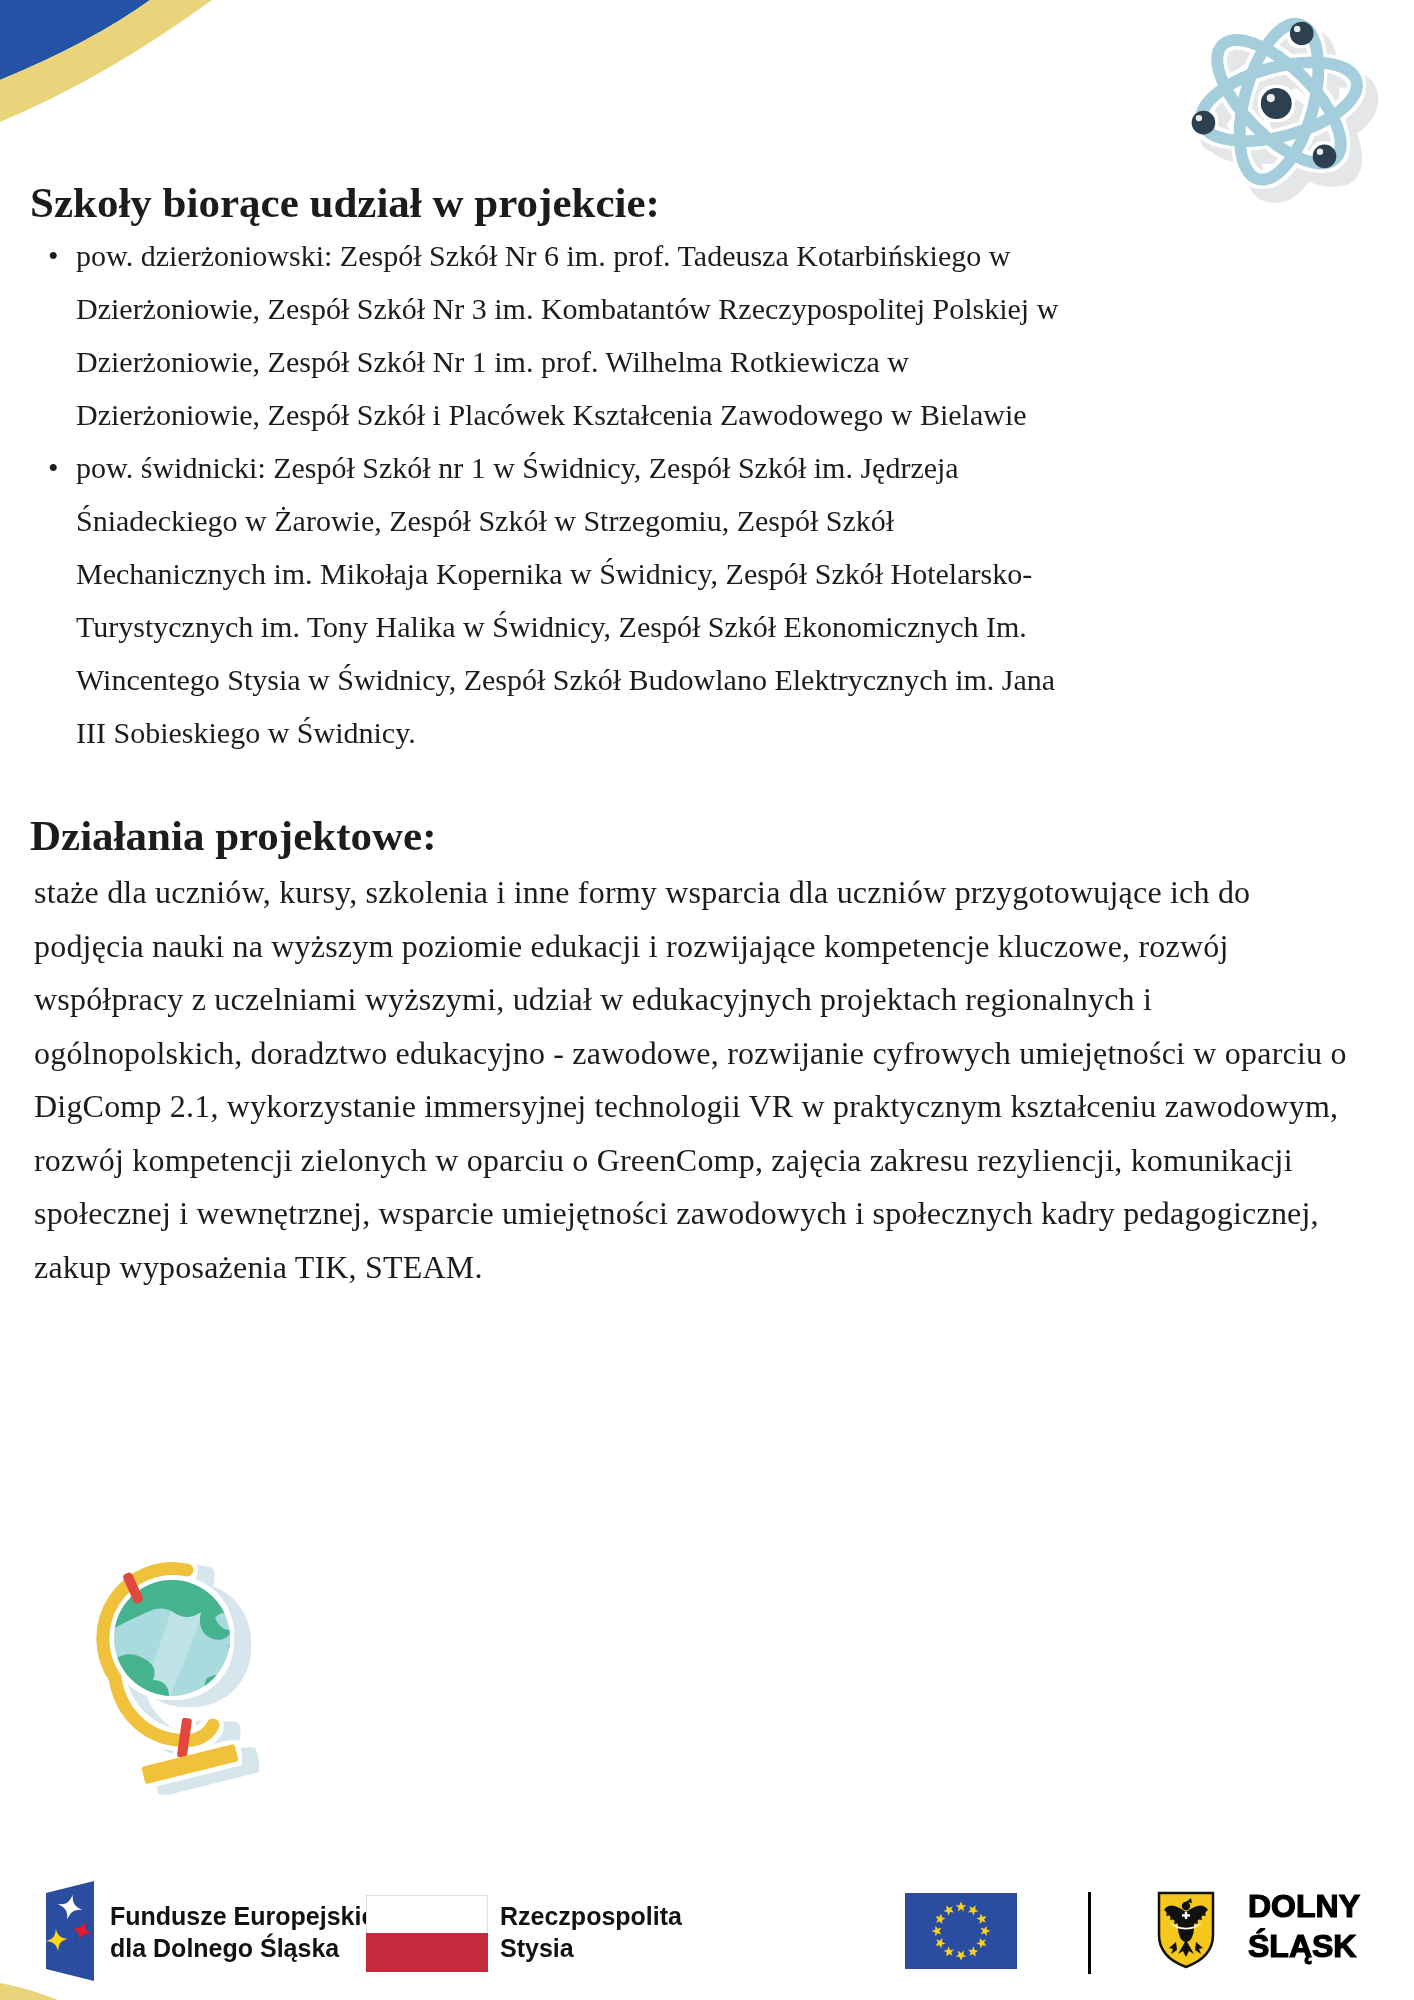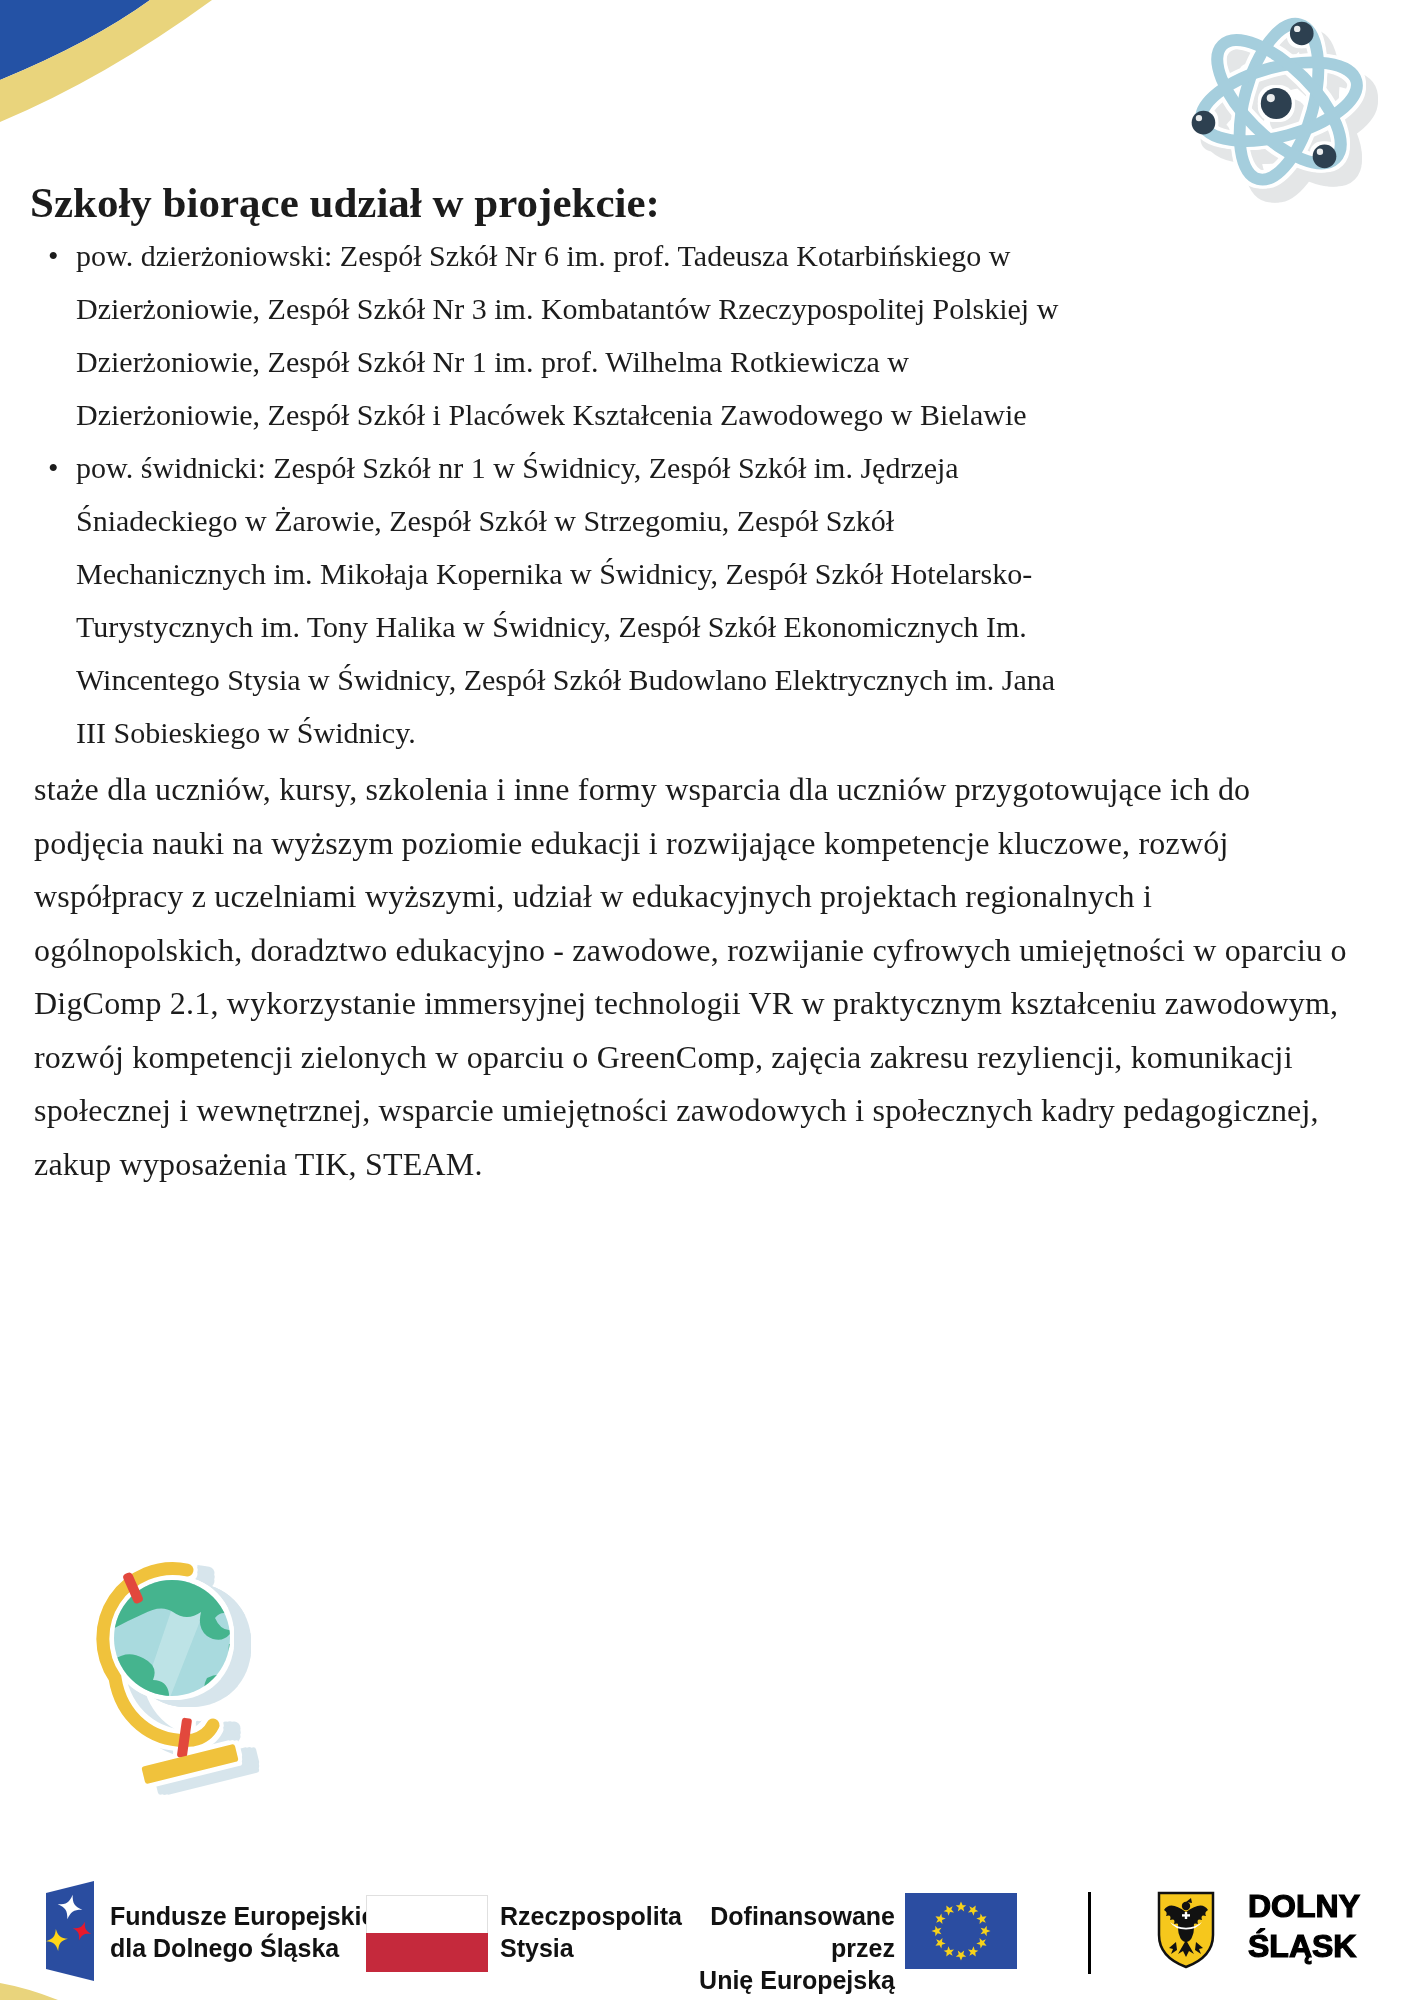--- a/index.html
+++ b/index.html
@@ -82,20 +82,21 @@
       </g>
     </svg>
   </div>
 
   <div class="content">
     <h2 class="h-section">Szkoły biorące udział w projekcie:</h2>
     <ul class="schools-list">
       <li>pow. dzierżoniowski: Zespół Szkół Nr 6 im. prof. Tadeusza Kotarbińskiego w Dzierżoniowie, Zespół Szkół Nr 3 im. Kombatantów Rzeczypospolitej Polskiej w Dzierżoniowie, Zespół Szkół Nr 1 im. prof. Wilhelma Rotkiewicza w Dzierżoniowie, Zespół Szkół i Placówek Kształcenia Zawodowego w Bielawie</li>
       <li>pow. świdnicki: Zespół Szkół nr 1 w Świdnicy, Zespół Szkół im. Jędrzeja Śniadeckiego w Żarowie, Zespół Szkół w Strzegomiu, Zespół Szkół Mechanicznych im. Mikołaja Kopernika w Świdnicy, Zespół Szkół Hotelarsko-Turystycznych im. Tony Halika w Świdnicy, Zespół Szkół Ekonomicznych Im. Wincentego Stysia w Świdnicy, Zespół Szkół Budowlano Elektrycznych im. Jana III Sobieskiego w Świdnicy.</li>
     </ul>
+    <h2 class="h-section h-activities">Działania projektowe:</h2>
     <p class="body-par">staże dla uczniów, kursy, szkolenia i inne formy wsparcia dla uczniów przygotowujące ich do podjęcia nauki na wyższym poziomie edukacji i rozwijające kompetencje kluczowe, rozwój współpracy z uczelniami wyższymi, udział w edukacyjnych projektach regionalnych i ogólnopolskich, doradztwo edukacyjno - zawodowe, rozwijanie cyfrowych umiejętności w oparciu o DigComp 2.1, wykorzystanie immersyjnej technologii VR w praktycznym kształceniu zawodowym, rozwój kompetencji zielonych w oparciu o GreenComp, zajęcia zakresu rezyliencji, komunikacji społecznej i wewnętrznej, wsparcie umiejętności zawodowych i społecznych kadry pedagogicznej, zakup wyposażenia TIK, STEAM.</p>
   </div>
 
   <div class="globe">
     <svg width="170" height="255" viewBox="0 0 170 255">
       <defs>
         <clipPath id="sph">
             <circle cx="77" cy="90" r="58"></circle>
           </clipPath>
       </defs>
@@ -138,24 +139,20 @@
 
     <div class="pl-flag">
       <div class="white"></div>
         <div class="red"></div>
     </div>
     <div class="pl-text">
       <div>Rzeczpospolita</div>
       <div>Stysia</div>
     </div>
 
-    <div class="fund-text">
-      <div>Dofinansowane przez</div>
-      <div>Unię Europejską</div>
-    </div>
 
     <svg class="eu-flag" width="112" height="76" viewBox="0 0 112 76">
       <rect width="112" height="76" fill="#2b4da1"></rect>
       <defs>
         <path id="eustar" d="M0 -5.5 L1.62 -1.7 L5.23 -1.7 L2.31 0.65 L3.23 4.45 L0 2.1 L-3.23 4.45 L-2.31 0.65 L-5.23 -1.7 L-1.62 -1.7 Z" fill="#f7d21a"></path>
       </defs>
       <use href="#eustar" transform="rotate(0 56 38) translate(56 14)"></use>
       <use href="#eustar" transform="rotate(30 56 38) translate(56 14)"></use>
       <use href="#eustar" transform="rotate(60 56 38) translate(56 14)"></use>
       <use href="#eustar" transform="rotate(90 56 38) translate(56 14)"></use>

